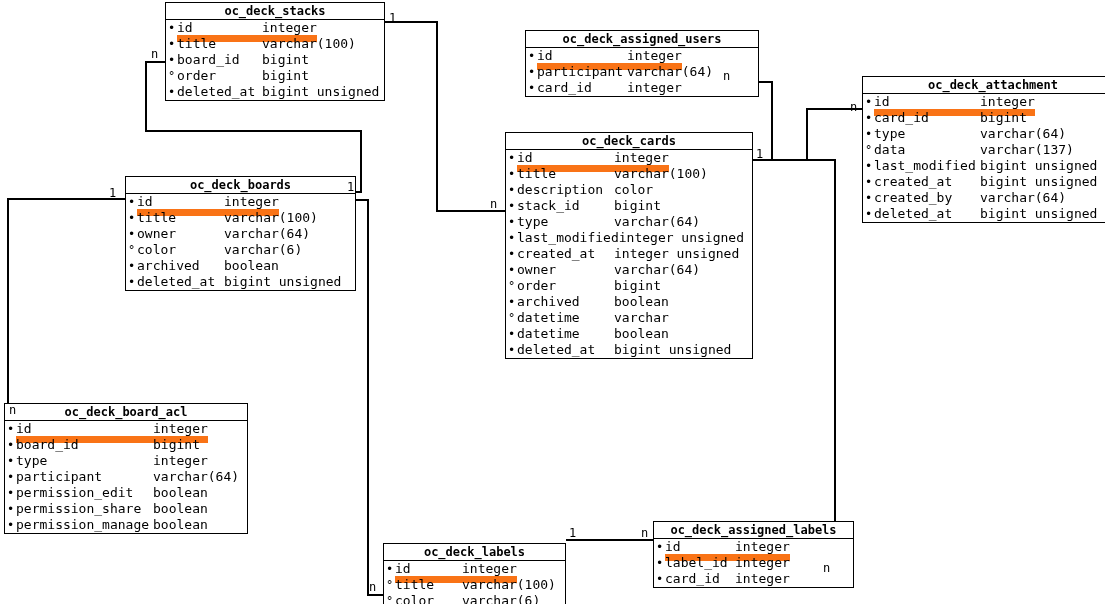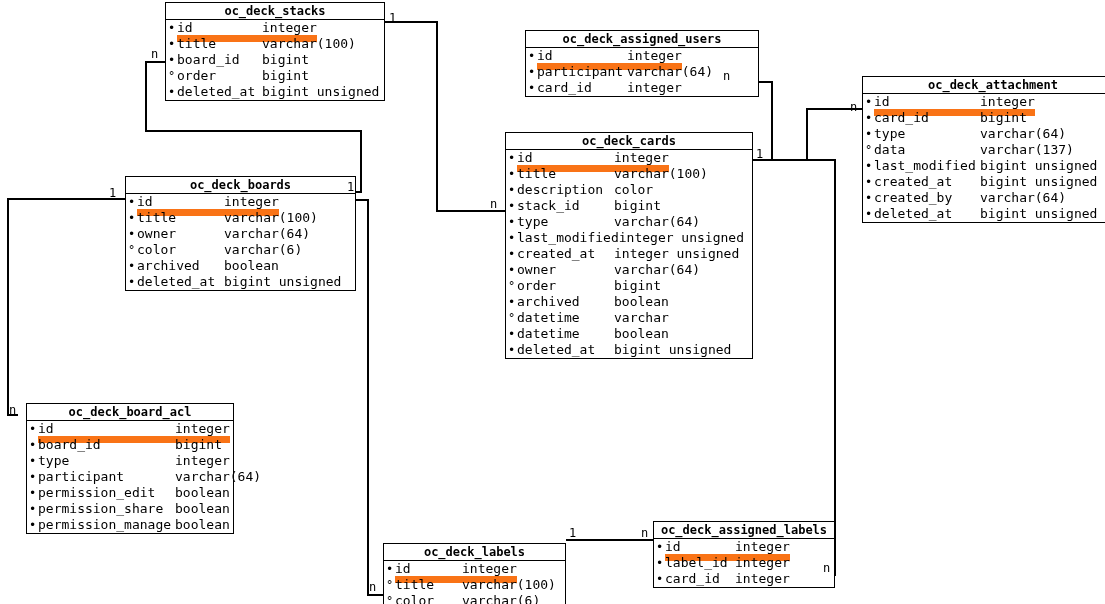--- a/index.html
+++ b/index.html
@@ -146,21 +146,21 @@
     <div class="tbl-fields">
         <div class="frow"><span class="bullet">•</span><span class="fwrap pk"><span class="fname">id</span><span class="ftype">integer</span></span></div>
         <div class="frow"><span class="bullet">•</span><span class="fwrap"><span class="fname">title</span><span class="ftype">varchar(100)</span></span></div>
         <div class="frow"><span class="bullet">•</span><span class="fwrap"><span class="fname">owner</span><span class="ftype">varchar(64)</span></span></div>
         <div class="frow"><span class="bullet">°</span><span class="fwrap"><span class="fname">color</span><span class="ftype">varchar(6)</span></span></div>
         <div class="frow"><span class="bullet">•</span><span class="fwrap"><span class="fname">archived</span><span class="ftype">boolean</span></span></div>
         <div class="frow"><span class="bullet">•</span><span class="fwrap"><span class="fname">deleted_at</span><span class="ftype">bigint unsigned</span></span></div>
       </div>
   </div>
 
-  <div class="tbl" style="left:26px; top:403px; width:208px; --name-w:137px">
+  <div class="tbl" style="left:4px; top:403px; width:244px; --name-w:137px">
     <div class="tbl-title">oc_deck_board_acl</div>
     <div class="tbl-fields">
         <div class="frow"><span class="bullet">•</span><span class="fwrap pk"><span class="fname">id</span><span class="ftype">integer</span></span></div>
         <div class="frow"><span class="bullet">•</span><span class="fwrap"><span class="fname">board_id</span><span class="ftype">bigint</span></span></div>
         <div class="frow"><span class="bullet">•</span><span class="fwrap"><span class="fname">type</span><span class="ftype">integer</span></span></div>
         <div class="frow"><span class="bullet">•</span><span class="fwrap"><span class="fname">participant</span><span class="ftype">varchar(64)</span></span></div>
         <div class="frow"><span class="bullet">•</span><span class="fwrap"><span class="fname">permission_edit</span><span class="ftype">boolean</span></span></div>
         <div class="frow"><span class="bullet">•</span><span class="fwrap"><span class="fname">permission_share</span><span class="ftype">boolean</span></span></div>
         <div class="frow"><span class="bullet">•</span><span class="fwrap"><span class="fname">permission_manage</span><span class="ftype">boolean</span></span></div>
       </div>
@@ -169,21 +169,21 @@
   <div class="tbl" style="left:383px; top:543px; width:183px; --name-w:67px">
     <div class="tbl-title">oc_deck_labels</div>
     <div class="tbl-fields">
         <div class="frow"><span class="bullet">•</span><span class="fwrap pk"><span class="fname">id</span><span class="ftype">integer</span></span></div>
         <div class="frow"><span class="bullet">°</span><span class="fwrap"><span class="fname">title</span><span class="ftype">varchar(100)</span></span></div>
         <div class="frow"><span class="bullet">°</span><span class="fwrap"><span class="fname">color</span><span class="ftype">varchar(6)</span></span></div>
         <div class="frow"><span class="bullet">•</span><span class="fwrap"><span class="fname">board_id</span><span class="ftype">bigint</span></span></div>
       </div>
   </div>
 
-  <div class="tbl" style="left:653px; top:521px; width:182px; --name-w:70px">
+  <div class="tbl" style="left:653px; top:521px; width:201px; --name-w:70px">
     <div class="tbl-title">oc_deck_assigned_labels</div>
     <div class="tbl-fields">
         <div class="frow"><span class="bullet">•</span><span class="fwrap pk"><span class="fname">id</span><span class="ftype">integer</span></span></div>
         <div class="frow"><span class="bullet">•</span><span class="fwrap"><span class="fname">label_id</span><span class="ftype">integer</span></span></div>
         <div class="frow"><span class="bullet">•</span><span class="fwrap"><span class="fname">card_id</span><span class="ftype">integer</span></span></div>
       </div>
   </div>
 
   <span class="cl" style="left:347px; top:181px">1</span>
   <span class="cl" style="left:151px; top:48px">n</span>

